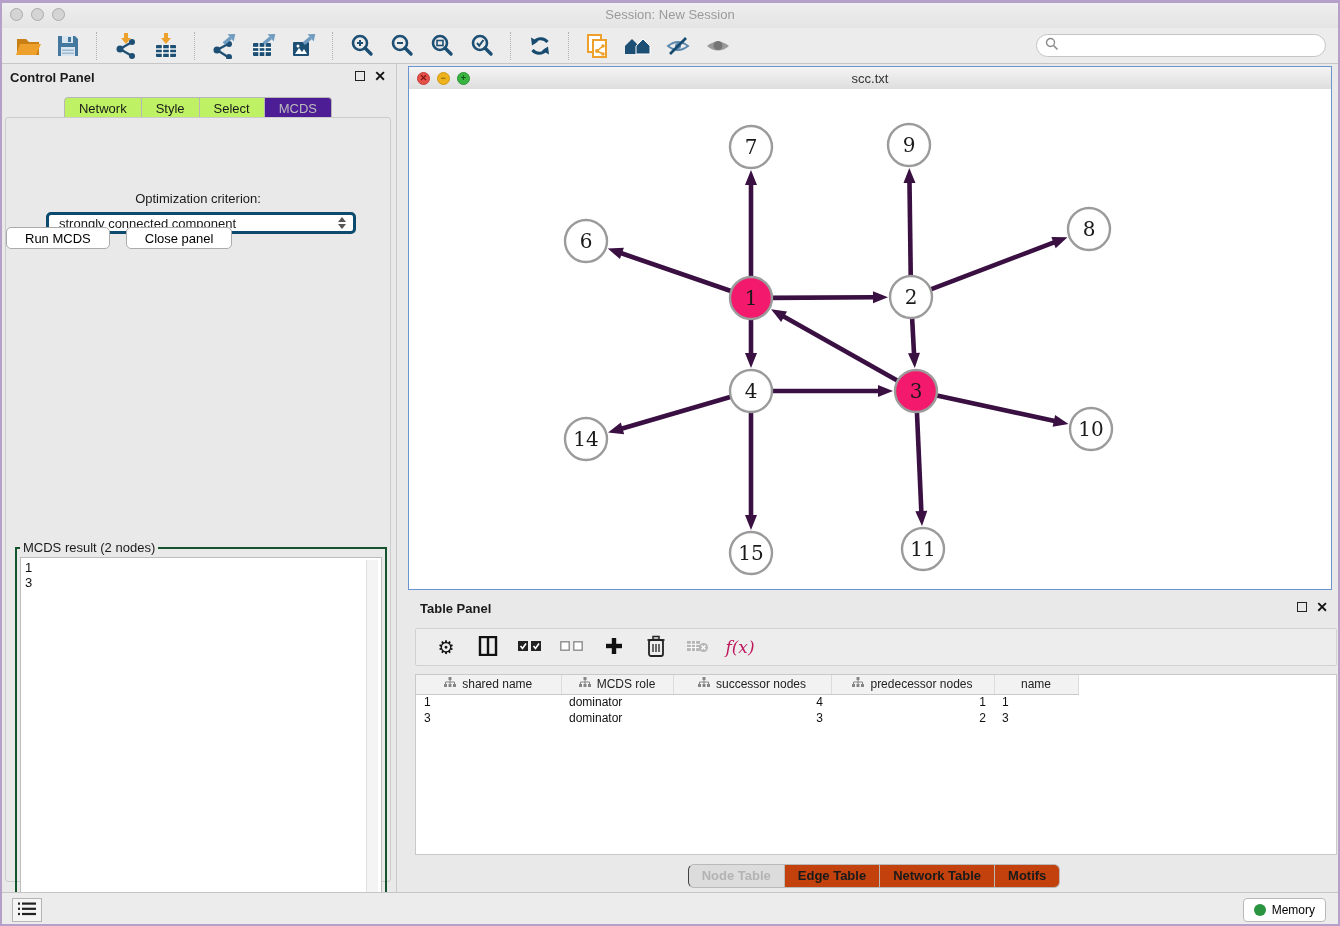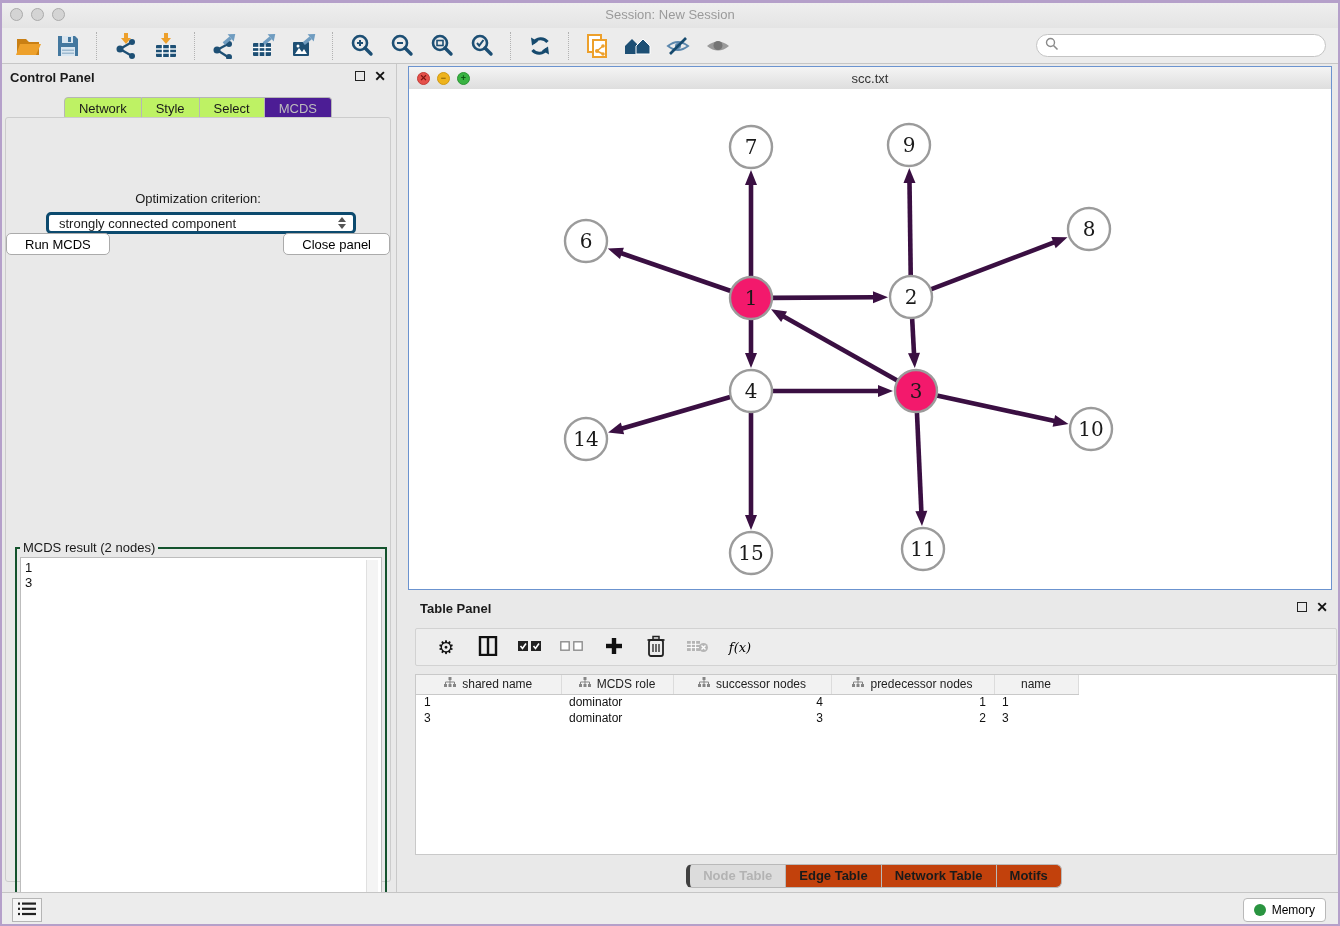--- a/index.html
+++ b/index.html
@@ -36,21 +36,21 @@
   .cp-tab:first-child{border-left:1px solid #b6b6b6;border-radius:4px 0 0 4px;}
   .cp-tab.last{border-radius:0 4px 4px 0;}
   .cp-tab.sel{background:#4c1d95;color:#bdbdbd;}
   .cp-body{position:absolute;left:5px;right:5px;top:53px;bottom:10px;background:#e9e9e9;border:1px solid #cccccc;border-radius:3px;}
   .opt-label{position:absolute;left:0;width:100%;top:73px;text-align:center;font-size:13px;}
   .combo{position:absolute;left:40px;top:94px;width:310px;height:22px;background:#fff;border:3px solid #0c4a6e;border-radius:5px;
          display:flex;align-items:center;box-sizing:border-box;padding-left:10px;font-size:13px;}
   .combo .stepper{margin-left:auto;margin-right:7px;display:flex;flex-direction:column;gap:2px;}
   .combo .up{width:0;height:0;border-left:4px solid transparent;border-right:4px solid transparent;border-bottom:5px solid #555;}
   .combo .dn{width:0;height:0;border-left:4px solid transparent;border-right:4px solid transparent;border-top:5px solid #555;}
-  .btn-row{position:absolute;left:0;top:115px;width:100%;display:flex;justify-content:space-between;gap:8px;}
+  .btn-row{position:absolute;left:0;top:109px;width:100%;display:flex;justify-content:flex-start;gap:16px;}
   .pbtn{height:22px;padding:0 18px;background:#fff;border:1px solid #ababab;border-radius:5px;font-size:13px;
         font-family:"Liberation Sans",sans-serif;}
   .result-box{position:absolute;left:9px;top:422px;width:368px;height:372px;border:2px solid #14532d;margin:0;padding:0;}
   .result-box legend{font-size:13px;margin-left:3px;padding:0 3px;}
   .result-text{position:absolute;left:3px;right:3px;top:2px;bottom:3px;}
   .result-text textarea{width:100%;height:100%;box-sizing:border-box;border:1px solid #bdbdbd;resize:none;outline:none;
         font-family:"Liberation Sans",sans-serif;font-size:13px;padding:2px 4px;color:#111;}
   .result-scroll{position:absolute;right:4px;top:3px;bottom:4px;width:11px;background:#f4f4f4;border-left:1px solid #e0e0e0;}
   
   .netwin{position:absolute;left:408px;top:66px;width:924px;height:524px;background:#fff;border:1px solid #6b93cf;box-sizing:border-box;}
@@ -66,32 +66,32 @@
   .net-canvas{position:absolute;left:0;top:22px;width:922px;height:500px;background:#fff;}
   .graph-label{font-family:"DejaVu Serif",serif;fill:#1a1a1a;}
   
   .tpanel-head{position:absolute;left:408px;top:595px;right:0;height:26px;}
   .tpanel-head .panel-title{left:12px;}
   .tpanel-head .wctl{right:12px;}
   .tp-toolbar{position:absolute;left:415px;top:628px;width:922px;height:38px;background:#ededed;border:1px solid #d2d2d2;
               border-radius:2px;box-sizing:border-box;display:flex;align-items:center;padding-left:14px;gap:10px;}
   .tpb{width:32px;height:30px;border:0;background:transparent;display:flex;align-items:center;justify-content:center;padding:0;}
   .gear-glyph{font-size:19px;color:#111;font-family:"DejaVu Sans",sans-serif;line-height:1;}
-  .fx-glyph{font-family:"DejaVu Serif",serif;font-style:italic;color:#000000;font-size:13px;}
+  .fx-glyph{font-family:"DejaVu Serif",serif;font-style:italic;color:#be185d;font-size:17px;}
   .tp-table{position:absolute;left:415px;top:674px;width:922px;height:181px;background:#fff;border:1px solid #c9c9c9;
             box-sizing:border-box;overflow:hidden;}
   table.grid{border-collapse:collapse;table-layout:fixed;}
   table.grid th{background:#f2f2f2;border-right:1px solid #dcdcdc;border-bottom:1px solid #c9c9c9;height:19px;
                 font-size:12px;font-weight:normal;color:#222;text-align:center;padding:0 4px;box-sizing:border-box;white-space:nowrap;}
   table.grid th .hwrap{display:flex;align-items:center;justify-content:center;gap:6px;}
   table.grid td{height:16px;font-size:12px;color:#111;padding:0 8px;white-space:nowrap;box-sizing:border-box;}
   td.al{text-align:left;}  td.ar{text-align:right;padding-right:14px;}
   .tp-tabs{position:absolute;left:408px;top:864px;right:0;display:flex;justify-content:center;}
   .bt{height:22px;line-height:22px;padding:0 13px;font-size:13px;font-weight:bold;background:#c2410c;border:1px solid #b9b9b9;border-left:none;}
-  .bt:first-child{border-left:4px solid #404040;border-radius:6px 0 0 6px;}
+  .bt:first-child{border-left:1px solid #404040;border-radius:6px 0 0 6px;}
   .bt.last{border-radius:0 6px 6px 0;}
   .bt.sel{background:#dcdcdc;color:#b3b3b3;}
   
   .statusbar{position:absolute;left:0;top:892px;width:100%;height:34px;background:#ececec;border-top:1px solid #c5c5c5;}
   .list-btn{position:absolute;left:12px;top:5px;width:30px;height:24px;background:#f5f5f5;border:1px solid #b5b5b5;
             display:flex;align-items:center;justify-content:center;padding:0;}
   .mem-btn{position:absolute;right:14px;top:5px;height:24px;background:#fff;border:1px solid #b9b9b9;border-radius:4px;
            display:flex;align-items:center;gap:6px;padding:0 10px;font-size:12px;font-family:"Liberation Sans",sans-serif;}
   .mem-dot{width:12px;height:12px;border-radius:50%;background:#2a9440;}
 </style>

